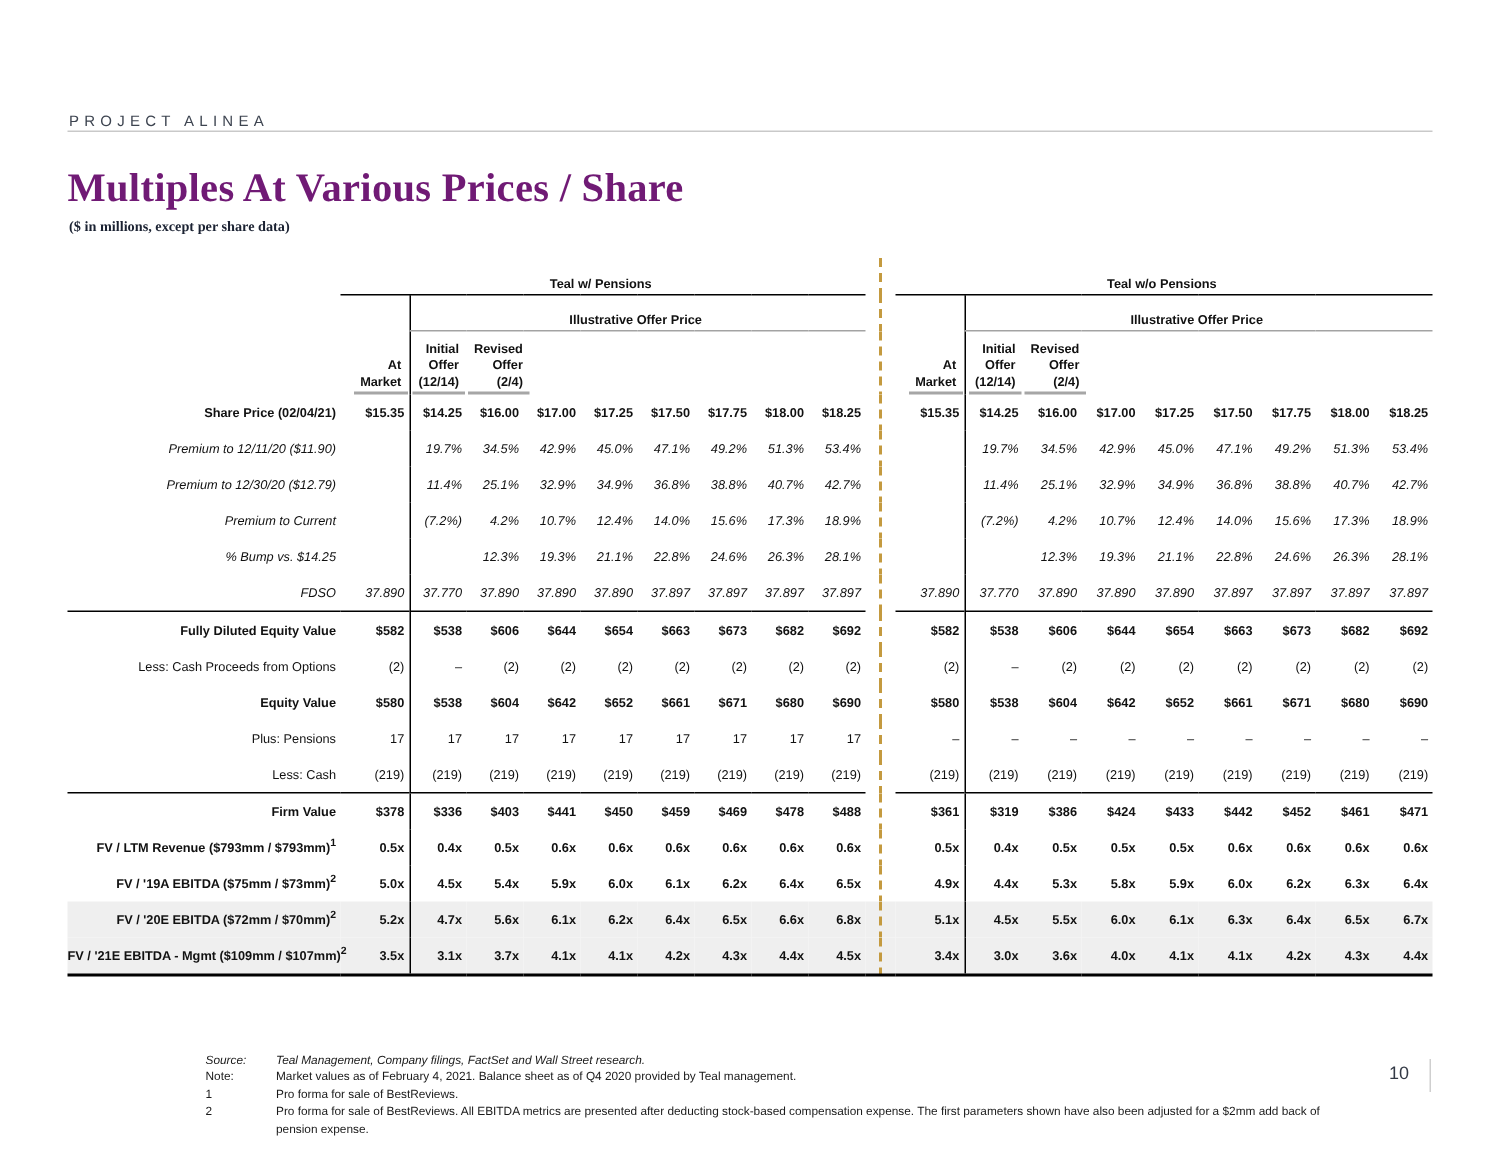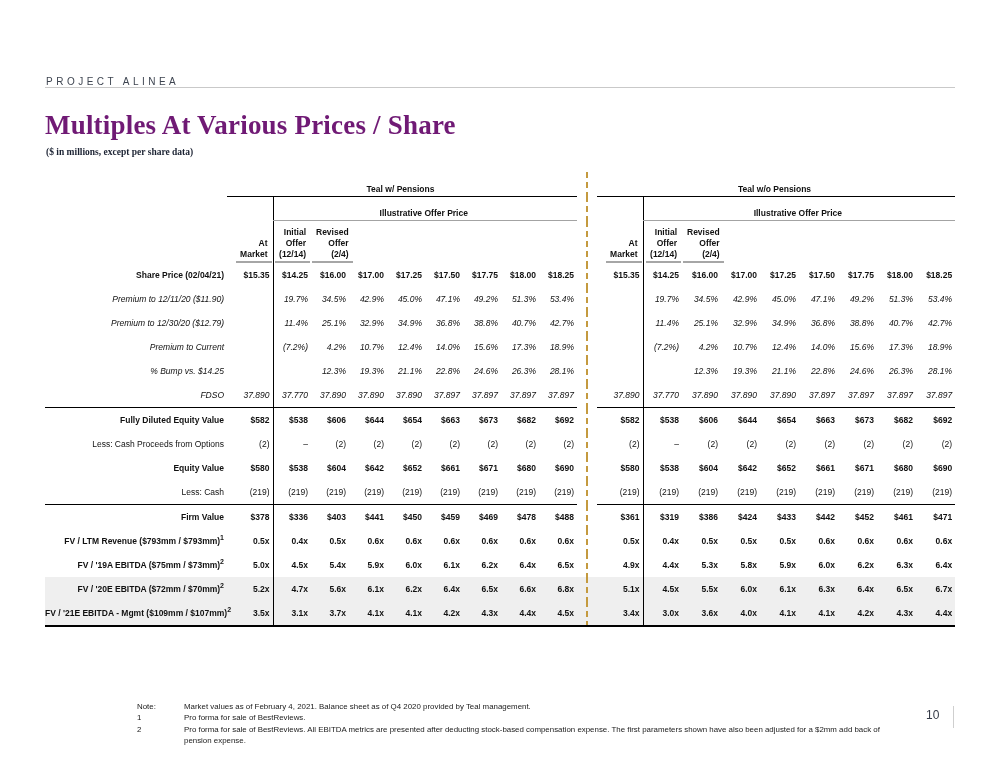--- a/index.html
+++ b/index.html
@@ -334,20 +334,42 @@
         <td class="val bold bl">$538</td>
         <td class="val bold">$604</td>
         <td class="val bold">$642</td>
         <td class="val bold">$652</td>
         <td class="val bold">$661</td>
         <td class="val bold">$671</td>
         <td class="val bold">$680</td>
         <td class="val bold">$690</td>
       </tr>
       <tr>
+        <td class="lbl plain ind2">Plus: Pensions</td>
+        <td class="val plain atm">17</td>
+        <td class="val plain bl">17</td>
+        <td class="val plain">17</td>
+        <td class="val plain">17</td>
+        <td class="val plain">17</td>
+        <td class="val plain">17</td>
+        <td class="val plain">17</td>
+        <td class="val plain">17</td>
+        <td class="val plain">17</td>
+        <td class="div"></td>
+        <td class="val plain atm">–</td>
+        <td class="val plain bl">–</td>
+        <td class="val plain">–</td>
+        <td class="val plain">–</td>
+        <td class="val plain">–</td>
+        <td class="val plain">–</td>
+        <td class="val plain">–</td>
+        <td class="val plain">–</td>
+        <td class="val plain">–</td>
+      </tr>
+      <tr>
         <td class="lbl plain ind2">Less: Cash</td>
         <td class="val plain atm">(219)</td>
         <td class="val plain bl">(219)</td>
         <td class="val plain">(219)</td>
         <td class="val plain">(219)</td>
         <td class="val plain">(219)</td>
         <td class="val plain">(219)</td>
         <td class="val plain">(219)</td>
         <td class="val plain">(219)</td>
         <td class="val plain">(219)</td>
@@ -469,20 +491,24 @@
         <td class="val bold">4.1x</td>
         <td class="val bold">4.1x</td>
         <td class="val bold">4.2x</td>
         <td class="val bold">4.3x</td>
         <td class="val bold">4.4x</td>
       </tr>
     </tbody>
 </table>
 
 <div class="footer">
+  <div class="fnrow fnital">
+    <div class="fnlabel">Source:</div>
+    <div class="fntext">Teal Management, Company filings, FactSet and Wall Street research.</div>
+  </div>
   <div class="fnrow">
     <div class="fnlabel">Note:</div>
     <div class="fntext">Market values as of February 4, 2021. Balance sheet as of Q4 2020 provided by Teal management.</div>
   </div>
   <div class="fnrow">
     <div class="fnlabel">1</div>
     <div class="fntext">Pro forma for sale of BestReviews.</div>
   </div>
   <div class="fnrow">
     <div class="fnlabel">2</div>

